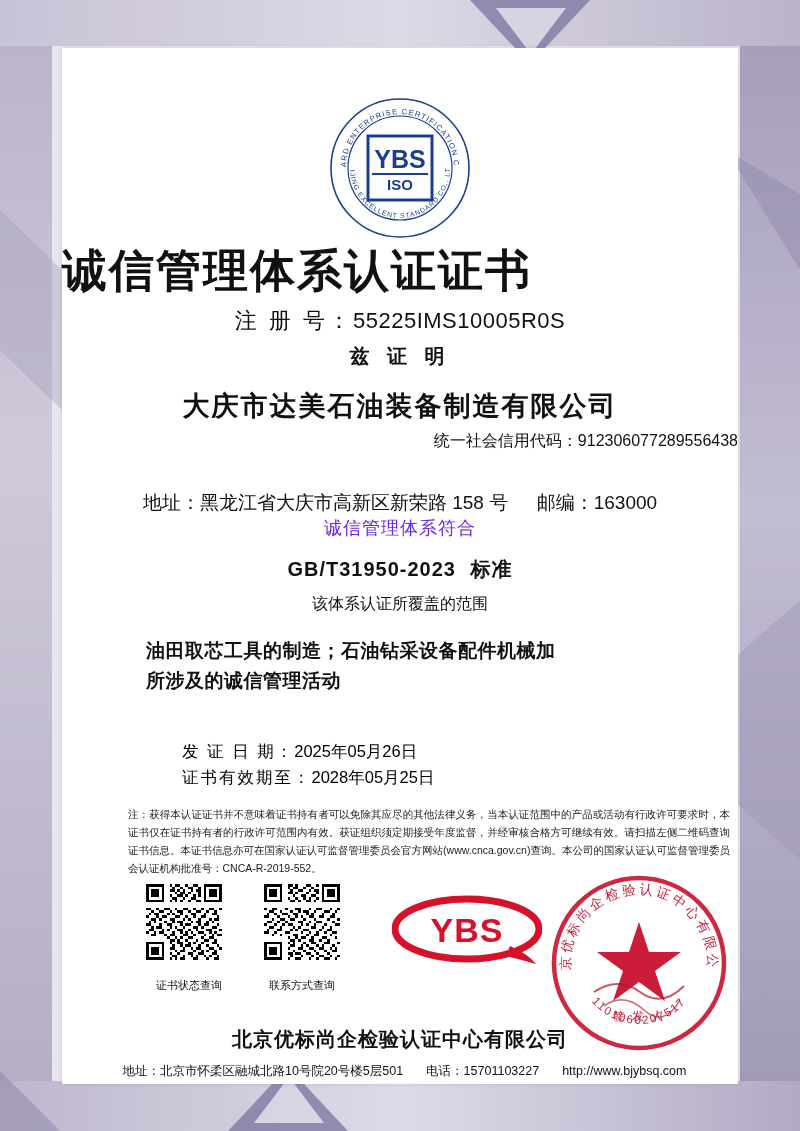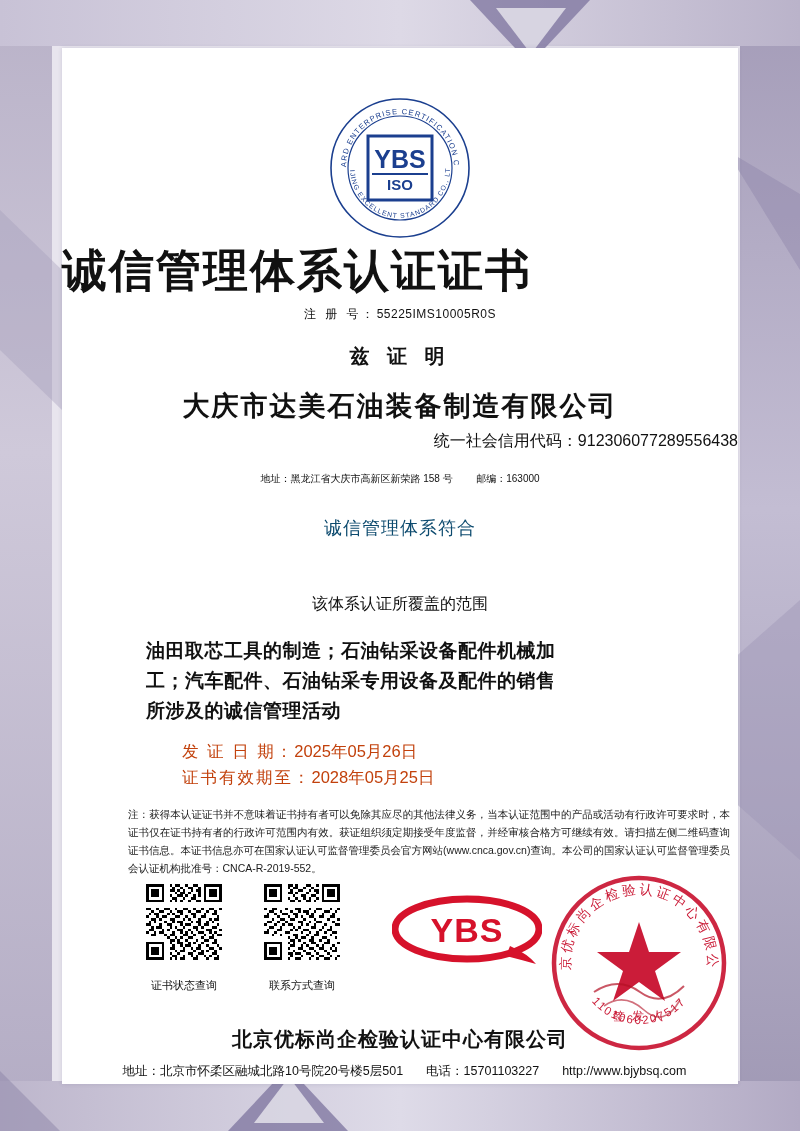--- a/index.html
+++ b/index.html
@@ -83,21 +83,21 @@
     font-weight: bold;
     letter-spacing: 2px;
     color: #111111;
   }
 
   .reg-no {
     position: absolute;
     top: 258px;
     left: 0; right: 0;
     text-align: center;
-    font-size: 12px;
+    font-size: 22px;
     color: #111;
     letter-spacing: .5px;
   }
   .reg-no .lbl { letter-spacing: 3px; }
 
   .hereby {
     position: absolute;
     top: 295px;
     left: 0; right: 0;
     text-align: center;
@@ -122,34 +122,34 @@
     position: absolute;
     top: 383px;
     left: 0; right: 0;
     text-align: right;
     font-size: 16px;
     color: #111;
   }
 
   .address-line {
     position: absolute;
-    top: 424px;
-    left: 0; right: 0;
-    text-align: center;
-    font-size: 10px;
+    top: 442px;
+    left: 0; right: 0;
+    text-align: center;
+    font-size: 19px;
     color: #111;
   }
 
   .conform {
     position: absolute;
     top: 468px;
     left: 0; right: 0;
     text-align: center;
     font-size: 18px;
-    color: #0c4a6e;
+    color: #6d28d9;
     letter-spacing: 1px;
   }
 
   .standard {
     position: absolute;
     top: 508px;
     left: 0; right: 0;
     text-align: center;
     font-size: 20px;
     font-weight: bold;
@@ -177,21 +177,21 @@
     line-height: 30px;
     color: #111;
     letter-spacing: .5px;
   }
 
   .dates {
     position: absolute;
     top: 690px;
     left: 120px;
     font-size: 16.5px;
-    color: #c2410c;
+    color: #000000;
     line-height: 26px;
   }
   .dates .row { white-space: nowrap; }
   .dates .k { letter-spacing: 2px; }
 
   .note {
     position: absolute;
     top: 757px;
     left: 66px;
     width: 602px;
@@ -202,21 +202,21 @@
   }
 
   
   .marks {
     position: absolute;
     top: 836px;
     left: 0; right: 0;
     height: 120px;
   }
   .qr-block { position: absolute; top: 0; width: 76px; text-align: center; }
-  .qr-block.one { left: 84px; }
+  .qr-block.one { left: 84px; text-align: right; }
   .qr-block.two { left: 202px; }
   .qr-img { width: 76px; height: 76px; }
   .qr-cap { margin-top: 14px; font-size: 11px; color: #111; }
 
   .ybs-red {
     position: absolute;
     left: 330px;
     top: 8px;
     width: 150px;
     height: 74px;
@@ -344,26 +344,29 @@
     </div>
 
     <div class="address-line">
       <span>地址：</span><span>黑龙江省大庆市高新区新荣路 158 号</span>
       <span style="display:inline-block;width:18px;"></span>
       <span>邮编：</span><span>163000</span>
     </div>
 
     <div class="conform">诚信管理体系符合</div>
 
+    <div class="standard">
+      <span>GB/T31950-2023</span>
+      <span style="display:inline-block;width:8px;"></span><span>标准</span>
+    </div>
 
     <div class="scope-label">该体系认证所覆盖的范围</div>
 
     <div class="scope-body">
       <div>油田取芯工具的制造；石油钻采设备配件机械加</div>
-      <div>工；汽车配件、石油钻采专用设备及配件的销售</div>
       <div>所涉及的诚信管理活动</div>
     </div>
 
     <div class="dates">
       <div class="row">
         <span class="k">发 证 日 期：</span><span>2025年05月26日</span>
       </div>
       <div class="row">
         <span class="k">证书有效期至：</span><span>2028年05月25日</span>
       </div>

